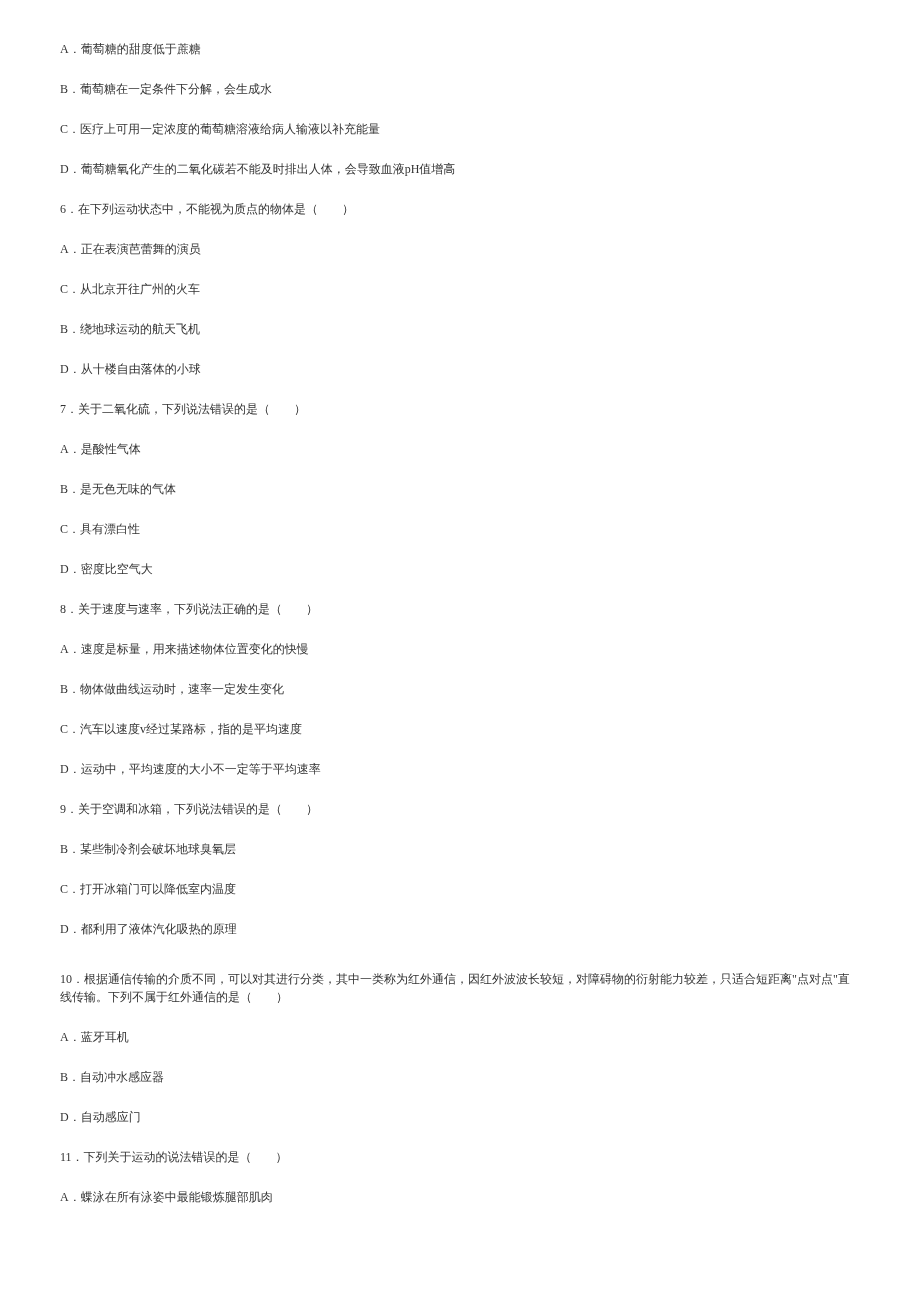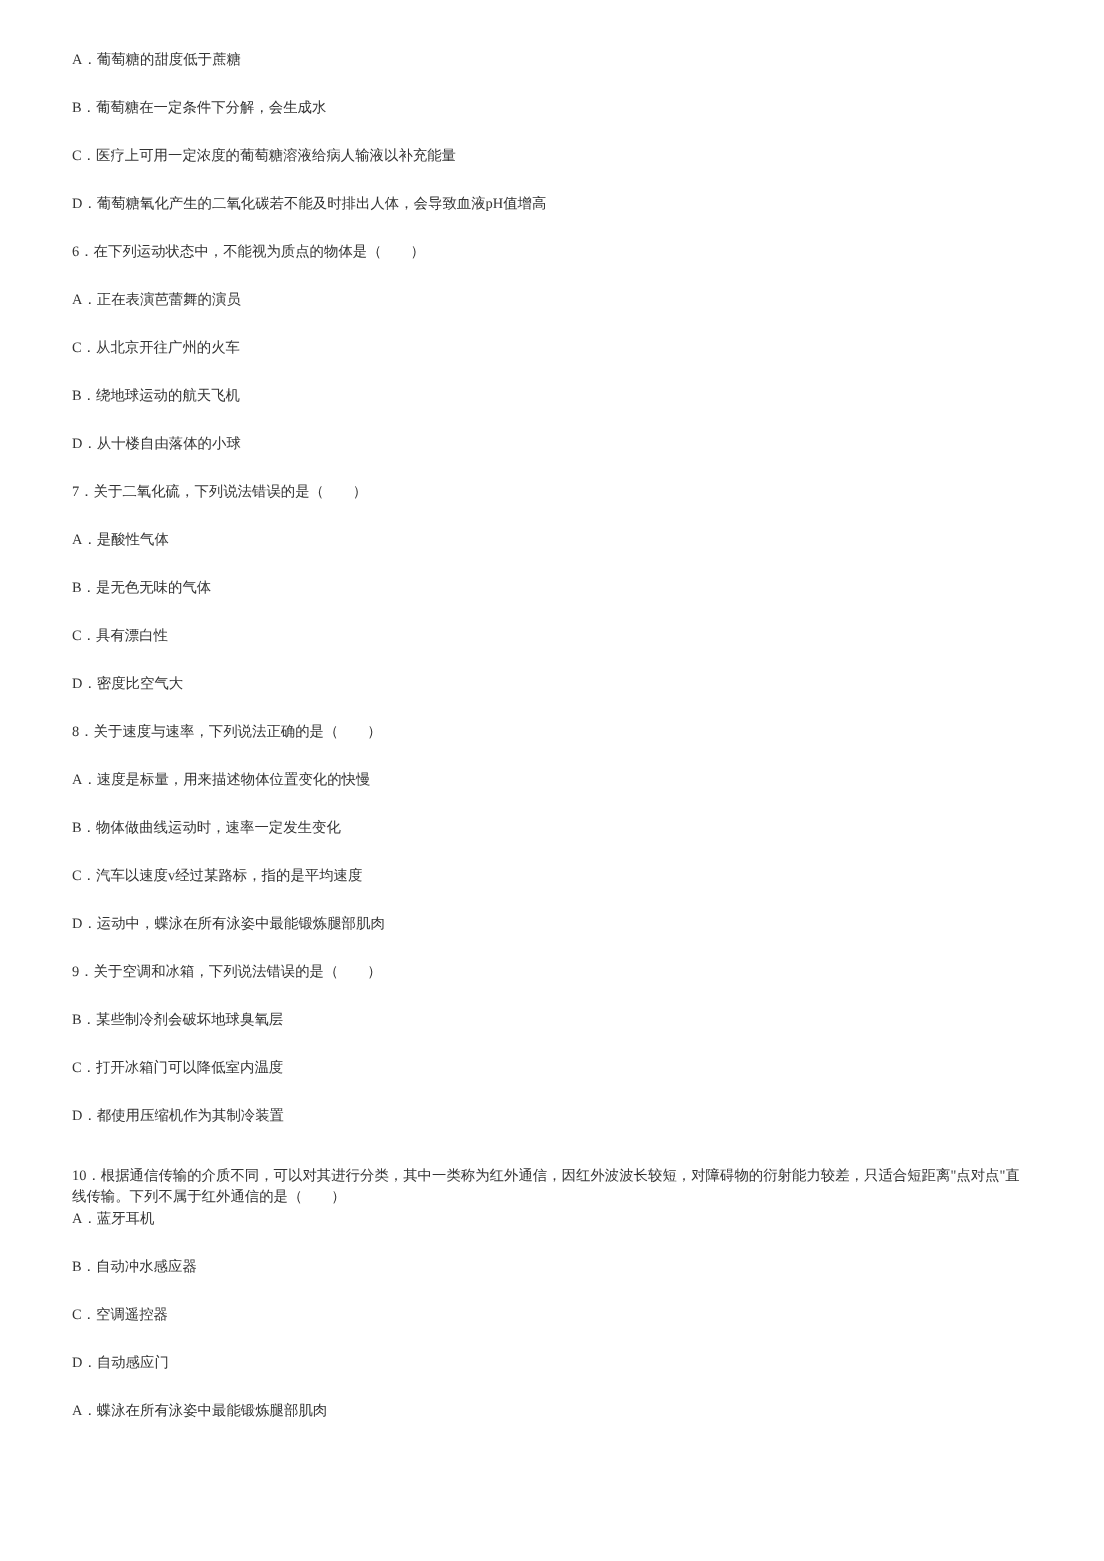--- a/index.html
+++ b/index.html
@@ -14,20 +14,21 @@
       color: #333;
       background: #fff;
       padding: 40px 60px;
       width: 920px;
     }
     .sub-item {
       margin-bottom: 22px;
     }
     .main-item {
       margin-left: 0;
+      margin-bottom: 22px;
     }
     .spacer {
       height: 10px;
     }
   </style>
 </head>
 <body>
 
 <div id="content">
     <div class="sub-item">A．葡萄糖的甜度低于蔗糖</div>
@@ -41,25 +42,25 @@
     <div class="sub-item">D．从十楼自由落体的小球</div>
     <div class="sub-item">7．关于二氧化硫，下列说法错误的是（　　）</div>
     <div class="sub-item">A．是酸性气体</div>
     <div class="sub-item">B．是无色无味的气体</div>
     <div class="sub-item">C．具有漂白性</div>
     <div class="sub-item">D．密度比空气大</div>
     <div class="sub-item">8．关于速度与速率，下列说法正确的是（　　）</div>
     <div class="sub-item">A．速度是标量，用来描述物体位置变化的快慢</div>
     <div class="sub-item">B．物体做曲线运动时，速率一定发生变化</div>
     <div class="sub-item">C．汽车以速度v经过某路标，指的是平均速度</div>
-    <div class="sub-item">D．运动中，蝶泳在所有泳姿中最能锻炼腿部肌肉</div>
+    <div class="sub-item">D．运动中，平均速度的大小不一定等于平均速率</div>
     <div class="sub-item">9．关于空调和冰箱，下列说法错误的是（　　）</div>
     <div class="sub-item">B．某些制冷剂会破坏地球臭氧层</div>
     <div class="sub-item">C．打开冰箱门可以降低室内温度</div>
-    <div class="sub-item">D．都使用压缩机作为其制冷装置</div>
+    <div class="sub-item">D．都利用了液体汽化吸热的原理</div>
     <div class="spacer"></div>
     <div class="main-item">10．根据通信传输的介质不同，可以对其进行分类，其中一类称为红外通信，因红外波波长较短，对障碍物的衍射能力较差，只适合短距离"点对点"直线传输。下列不属于红外通信的是（　　）</div>
     <div class="sub-item">A．蓝牙耳机</div>
     <div class="sub-item">B．自动冲水感应器</div>
-    <div class="sub-item">C．空调遥控器</div>
     <div class="sub-item">D．自动感应门</div>
+    <div class="sub-item">11．下列关于运动的说法错误的是（　　）</div>
     <div class="sub-item">A．蝶泳在所有泳姿中最能锻炼腿部肌肉</div>
   </div>
 
 </body></html>

